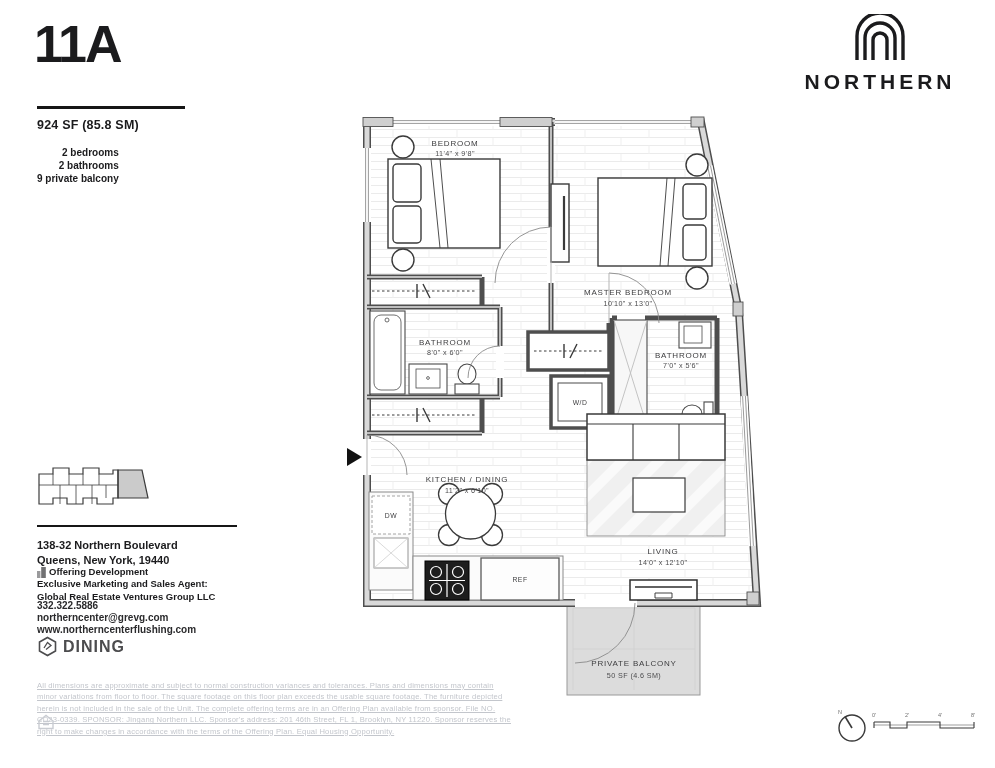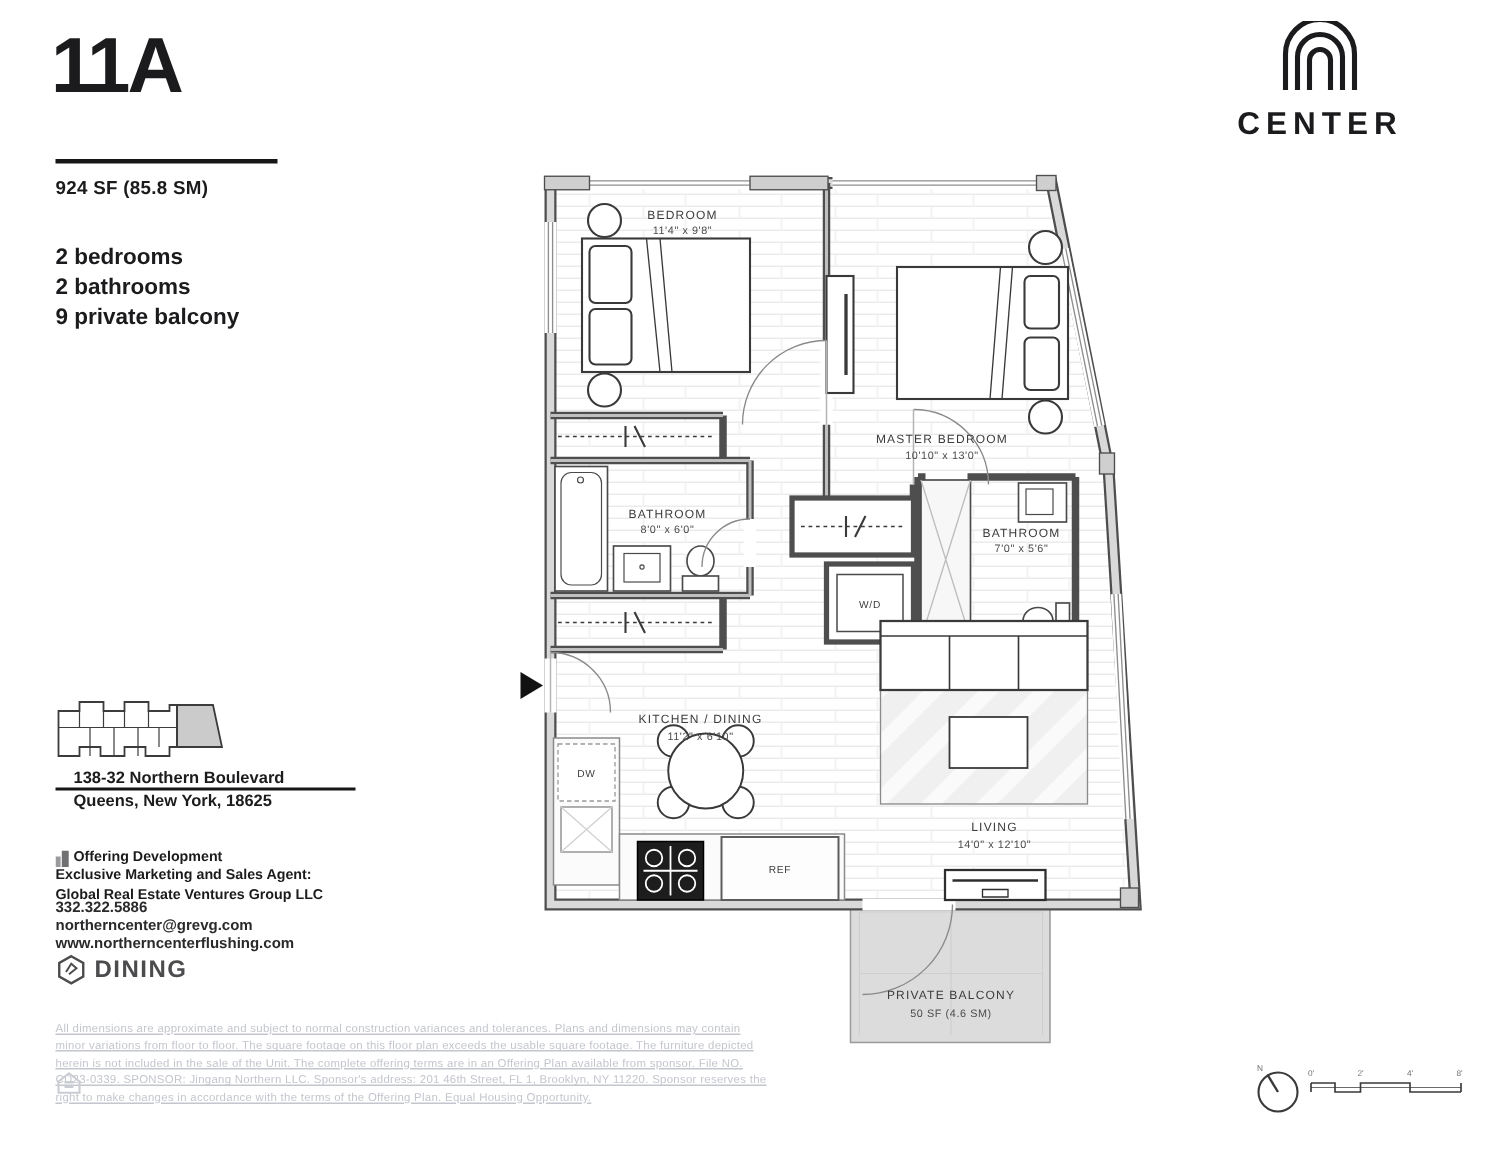--- a/index.html
+++ b/index.html
@@ -5,28 +5,28 @@
   html,body{margin:0;padding:0;}
   body{
     width:995px;height:768px;position:relative;background:#ffffff;
     font-family:"Liberation Sans",sans-serif;color:#1b1b1d;overflow:hidden;
   }
   .abs{position:absolute;}
   
   .unit-title{left:34px;top:18px;font-size:52px;font-weight:bold;letter-spacing:-2px;line-height:1;}
   .title-rule{left:37px;top:106px;width:148px;border-top:3px solid #161616;}
   .unit-area{left:37px;top:118px;font-size:12.5px;font-weight:bold;letter-spacing:.2px;}
-  .unit-features{left:37px;top:162px;font-size:15px;font-weight:bold;line-height:1.32;}
+  .unit-features{left:37px;top:146px;font-size:10px;font-weight:bold;line-height:1.32;text-align:right;}
   
   .brand{left:790px;top:14px;width:180px;text-align:center;}
   .brand .name{font-size:21px;font-weight:bold;letter-spacing:4px;line-height:1.15;margin-top:6px;}
   
   .keyplan{left:36px;top:458px;}
   .info-rule{left:37px;top:525px;width:200px;border-top:2px solid #161616;}
-  .addr{left:37px;top:512px;font-size:11px;font-weight:bold;line-height:1.35;margin-left:12px;}
+  .addr{left:37px;top:538px;font-size:11px;font-weight:bold;line-height:1.35;}
   .dev{left:37px;top:566px;font-size:9.5px;font-weight:bold;line-height:1.3;}
   .dev .row{display:flex;align-items:flex-end;gap:3px;}
   .contacts{left:37px;top:600px;font-size:10px;font-weight:bold;color:#2a2a2c;line-height:1.22;}
   .agency{left:37px;top:636px;display:flex;align-items:center;gap:5px;color:#4c4c4e;}
   .agency .txt{font-size:16px;font-weight:bold;letter-spacing:1px;}
   .disclaimer{left:37px;top:680px;width:474px;font-size:7.6px;line-height:1.5;color:#c3c6cc;letter-spacing:.2px;text-decoration:underline;}
   .eho{left:37px;top:714px;}
   
   svg text{font-family:"Liberation Sans",sans-serif;}
   .room-name{font-size:8px;fill:#3d3d3f;letter-spacing:.8px;text-anchor:middle;}
@@ -45,35 +45,35 @@
   <div>2 bathrooms</div>
   <div>9 private balcony</div>
 </div>
 
 <div class="abs brand">
   <svg width="64" height="46" viewBox="0 0 64 46">
     <path d="M9,46 V22 A23,23 0 0 1 55,22 V46" fill="none" stroke="#1b1b1d" stroke-width="3.4"></path>
     <path d="M17,46 V24 A15,15 0 0 1 47,24 V46" fill="none" stroke="#1b1b1d" stroke-width="3.4"></path>
     <path d="M25,46 V26 A7,7 0 0 1 39,26 V46" fill="none" stroke="#1b1b1d" stroke-width="3.4"></path>
   </svg>
-  <div class="name">CENTER</div>
+  <div class="name">NORTHERN</div>
 </div>
 
 <div class="abs keyplan">
   <svg width="118" height="60" viewBox="0 0 118 60">
     <polygon points="82,12 106,12 112,40 82,40" fill="#cbcbcb" stroke="#3c3c3c" stroke-width="1.2"></polygon>
     <path d="M3,16 H17 V10 H33 V16 H47 V10 H63 V16 H77 V12 H82 V40 H77 V46 H61 V40 H47 V46 H31 V40 H17 V46 H3 Z" fill="none" stroke="#3c3c3c" stroke-width="1.2"></path>
     <path d="M3,27 H82 M17,16 V27 M33,16 V27 M47,16 V27 M63,16 V27 M24,27 V46 M40,27 V46 M56,27 V46 M70,27 V40" stroke="#3c3c3c" stroke-width="0.8" fill="none"></path>
   </svg>
 </div>
 <div class="abs info-rule"></div>
 
 <div class="abs addr">
   <div>138-32 Northern Boulevard</div>
-  <div>Queens, New York, 18625</div>
+  <div>Queens, New York, 19440</div>
 </div>
 
 <div class="abs dev">
   <div class="row">
     <svg width="9" height="11" viewBox="0 0 9 11">
       <rect x="0" y="4" width="3.4" height="7" fill="#9a9a9c"></rect>
       <rect x="4.2" y="0" width="4.6" height="11" fill="#717173"></rect>
     </svg>
     <span>Offering Development</span>
   </div>

